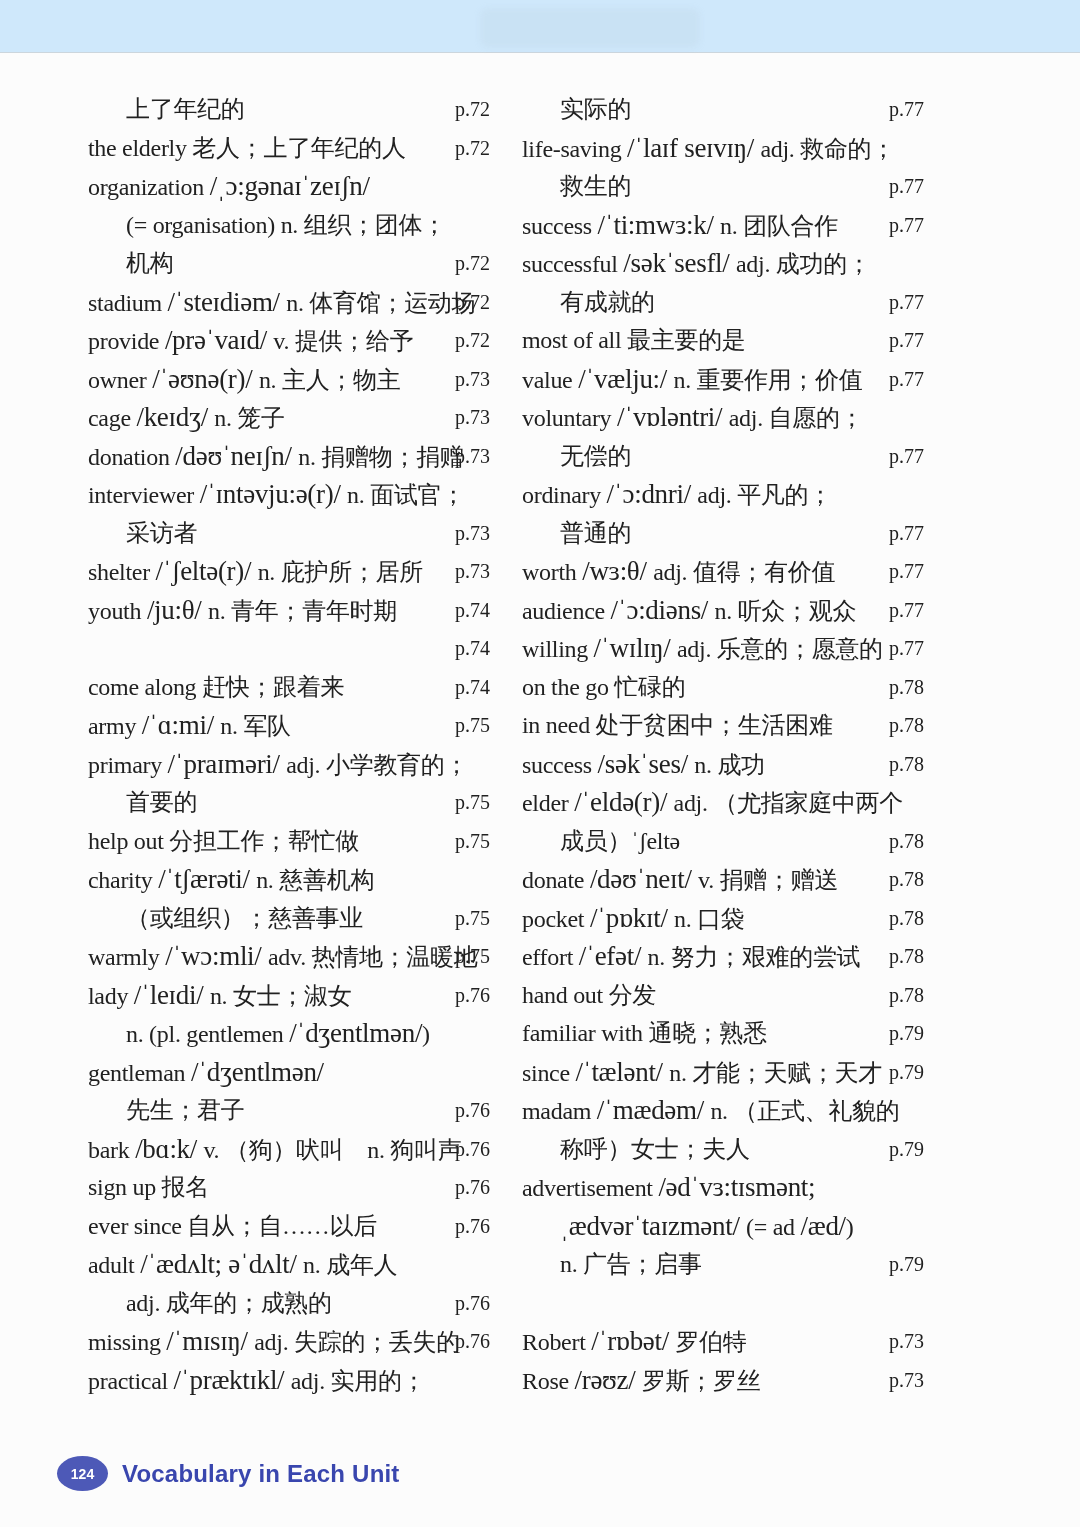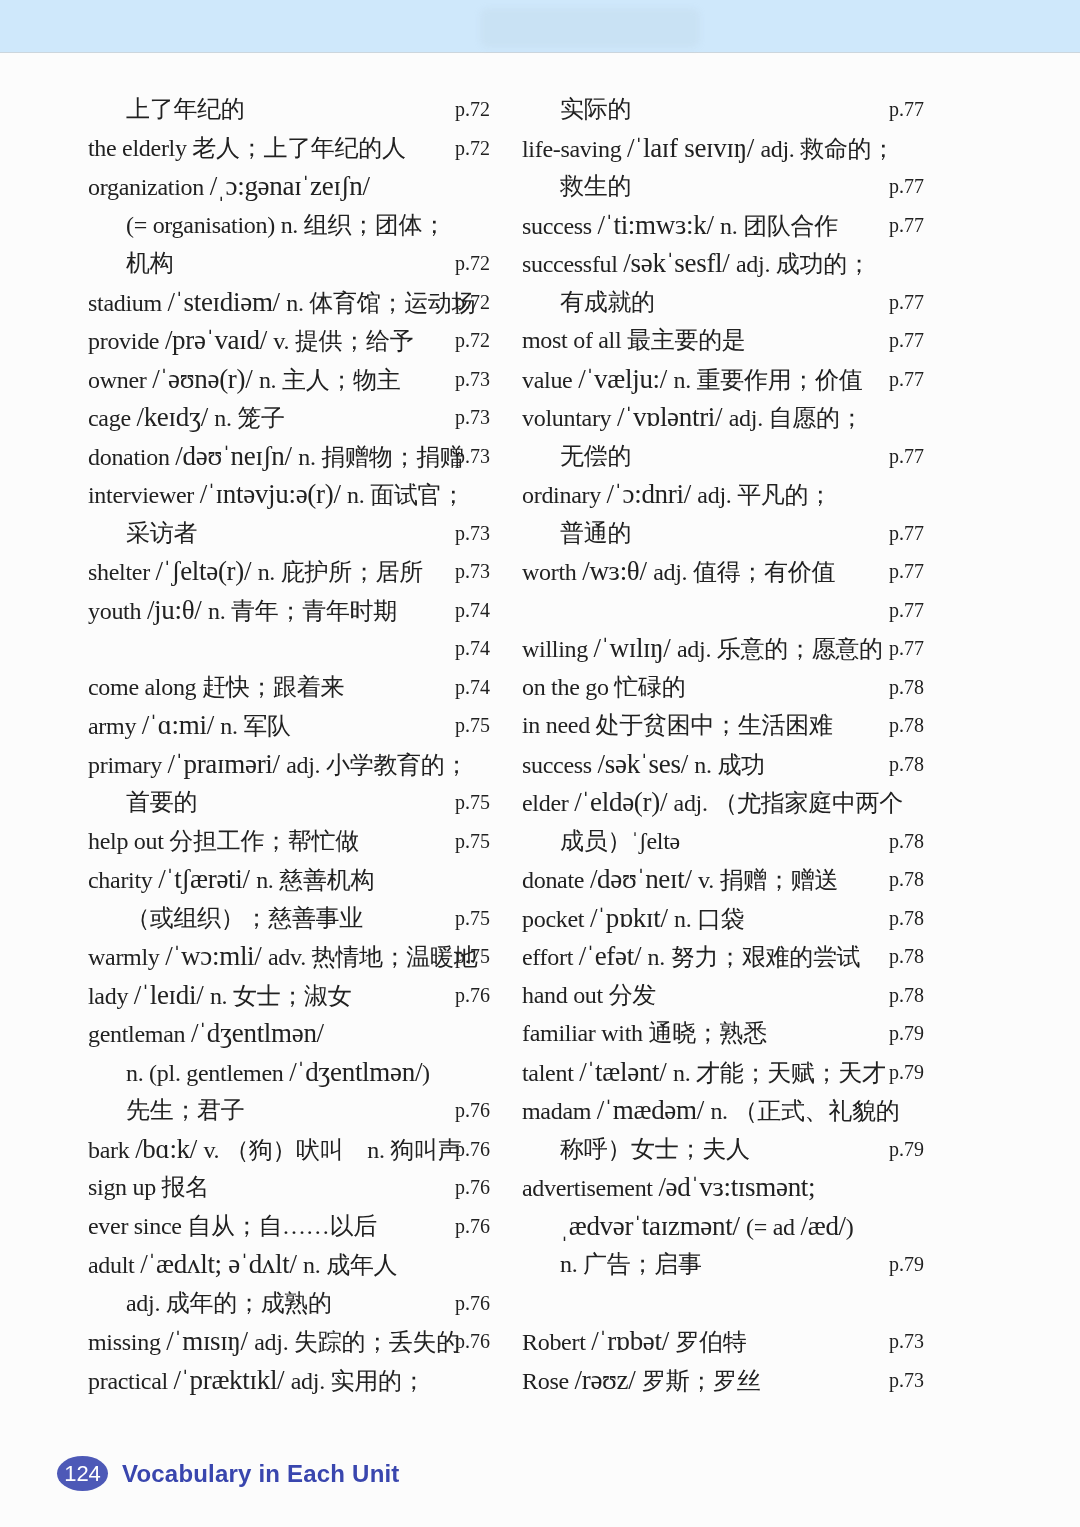--- a/index.html
+++ b/index.html
@@ -61,21 +61,21 @@
     position:absolute;top:1456px;left:57px;
     display:flex;align-items:center;
     font-family:"Liberation Sans","DejaVu Sans",sans-serif;
   }
   .badge{
     display:flex;align-items:center;justify-content:center;
     width:51px;height:35px;
     background:var(--badge);
     border-radius:50%;
     color:#ffffff;
-    font-size:22px;font-weight:normal;
+    font-size:14px;font-weight:bold;
   }
   .footer-title{
     margin-left:14px;
     font-size:24px;font-weight:bold;
     color:var(--footer-text);
     letter-spacing:0.2px;
   }
 </style>
 </head>
 <body>
@@ -103,22 +103,22 @@
       <div class="line"><span class="pnum">p.74</span></div>
       <div class="line"><span class="txt"><span class="seg-r">come along </span><span class="seg-c">赶快；跟着来</span></span><span class="pnum">p.74</span></div>
       <div class="line"><span class="txt"><span class="seg-b">army </span><span class="seg-p">/ˈɑ:mi/ </span><span class="seg-i">n. </span><span class="seg-c">军队</span></span><span class="pnum">p.75</span></div>
       <div class="line"><span class="txt"><span class="seg-b">primary </span><span class="seg-p">/ˈpraɪməri/ </span><span class="seg-i">adj. </span><span class="seg-c">小学教育的；</span></span></div>
       <div class="line indent"><span class="txt"><span class="seg-c">首要的</span></span><span class="pnum">p.75</span></div>
       <div class="line"><span class="txt"><span class="seg-r">help out </span><span class="seg-c">分担工作；帮忙做</span></span><span class="pnum">p.75</span></div>
       <div class="line"><span class="txt"><span class="seg-b">charity </span><span class="seg-p">/ˈtʃærəti/ </span><span class="seg-i">n. </span><span class="seg-c">慈善机构</span></span></div>
       <div class="line indent"><span class="txt"><span class="seg-c">（或组织）；慈善事业</span></span><span class="pnum">p.75</span></div>
       <div class="line"><span class="txt"><span class="seg-b">warmly </span><span class="seg-p">/ˈwɔ:mli/ </span><span class="seg-i">adv. </span><span class="seg-c">热情地；温暖地</span></span><span class="pnum">p.75</span></div>
       <div class="line"><span class="txt"><span class="seg-b">lady </span><span class="seg-p">/ˈleɪdi/ </span><span class="seg-i">n. </span><span class="seg-c">女士；淑女</span></span><span class="pnum">p.76</span></div>
+      <div class="line indent"><span class="txt"><span class="seg-i">n. </span><span class="seg-r">(</span><span class="seg-i">pl. </span><span class="seg-r">gentlemen </span><span class="seg-p">/ˈdʒentlmən/</span><span class="seg-r">)</span></span></div>
       <div class="line"><span class="txt"><span class="seg-b">gentleman </span><span class="seg-p">/ˈdʒentlmən/</span></span></div>
-      <div class="line indent"><span class="txt"><span class="seg-i">n. </span><span class="seg-r">(</span><span class="seg-i">pl. </span><span class="seg-r">gentlemen </span><span class="seg-p">/ˈdʒentlmən/</span><span class="seg-r">)</span></span></div>
       <div class="line indent"><span class="txt"><span class="seg-c">先生；君子</span></span><span class="pnum">p.76</span></div>
       <div class="line"><span class="txt"><span class="seg-r">bark </span><span class="seg-p">/bɑ:k/ </span><span class="seg-i">v. </span><span class="seg-c">（狗）吠叫　</span><span class="seg-i">n. </span><span class="seg-c">狗叫声</span></span><span class="pnum">p.76</span></div>
       <div class="line"><span class="txt"><span class="seg-r">sign up </span><span class="seg-c">报名</span></span><span class="pnum">p.76</span></div>
       <div class="line"><span class="txt"><span class="seg-r">ever since </span><span class="seg-c">自从；自……以后</span></span><span class="pnum">p.76</span></div>
       <div class="line"><span class="txt"><span class="seg-b">adult </span><span class="seg-p">/ˈædʌlt; əˈdʌlt/ </span><span class="seg-i">n. </span><span class="seg-c">成年人</span></span></div>
       <div class="line indent"><span class="txt"><span class="seg-i">adj. </span><span class="seg-c">成年的；成熟的</span></span><span class="pnum">p.76</span></div>
       <div class="line"><span class="txt"><span class="seg-b">missing </span><span class="seg-p">/ˈmɪsɪŋ/ </span><span class="seg-i">adj. </span><span class="seg-c">失踪的；丢失的</span></span><span class="pnum">p.76</span></div>
       <div class="line"><span class="txt"><span class="seg-b">practical </span><span class="seg-p">/ˈpræktɪkl/ </span><span class="seg-i">adj. </span><span class="seg-c">实用的；</span></span></div>
     </div>
   <div class="col col-right">
@@ -128,33 +128,33 @@
       <div class="line"><span class="txt"><span class="seg-b">success </span><span class="seg-p">/ˈti:mwɜ:k/ </span><span class="seg-i">n. </span><span class="seg-c">团队合作</span></span><span class="pnum">p.77</span></div>
       <div class="line"><span class="txt"><span class="seg-b">successful </span><span class="seg-p">/səkˈsesfl/ </span><span class="seg-i">adj. </span><span class="seg-c">成功的；</span></span></div>
       <div class="line indent"><span class="txt"><span class="seg-c">有成就的</span></span><span class="pnum">p.77</span></div>
       <div class="line"><span class="txt"><span class="seg-r">most of all </span><span class="seg-c">最主要的是</span></span><span class="pnum">p.77</span></div>
       <div class="line"><span class="txt"><span class="seg-b">value </span><span class="seg-p">/ˈvælju:/ </span><span class="seg-i">n. </span><span class="seg-c">重要作用；价值</span></span><span class="pnum">p.77</span></div>
       <div class="line"><span class="txt"><span class="seg-b">voluntary </span><span class="seg-p">/ˈvɒləntri/ </span><span class="seg-i">adj. </span><span class="seg-c">自愿的；</span></span></div>
       <div class="line indent"><span class="txt"><span class="seg-c">无偿的</span></span><span class="pnum">p.77</span></div>
       <div class="line"><span class="txt"><span class="seg-r">ordinary </span><span class="seg-p">/ˈɔ:dnri/ </span><span class="seg-i">adj. </span><span class="seg-c">平凡的；</span></span></div>
       <div class="line indent"><span class="txt"><span class="seg-c">普通的</span></span><span class="pnum">p.77</span></div>
       <div class="line"><span class="txt"><span class="seg-b">worth </span><span class="seg-p">/wɜ:θ/ </span><span class="seg-i">adj. </span><span class="seg-c">值得；有价值</span></span><span class="pnum">p.77</span></div>
-      <div class="line"><span class="pnum">p.77</span></div>
+      <div class="line"><span class="txt"><span class="seg-b">audience </span><span class="seg-p">/ˈɔ:diəns/ </span><span class="seg-i">n. </span><span class="seg-c">听众；观众</span></span><span class="pnum">p.77</span></div>
       <div class="line"><span class="txt"><span class="seg-r">willing </span><span class="seg-p">/ˈwɪlɪŋ/ </span><span class="seg-i">adj. </span><span class="seg-c">乐意的；愿意的</span></span><span class="pnum">p.77</span></div>
       <div class="line"><span class="txt"><span class="seg-r">on the go </span><span class="seg-c">忙碌的</span></span><span class="pnum">p.78</span></div>
       <div class="line"><span class="txt"><span class="seg-r">in need </span><span class="seg-c">处于贫困中；生活困难</span></span><span class="pnum">p.78</span></div>
       <div class="line"><span class="txt"><span class="seg-b">success </span><span class="seg-p">/səkˈses/ </span><span class="seg-i">n. </span><span class="seg-c">成功</span></span><span class="pnum">p.78</span></div>
       <div class="line"><span class="txt"><span class="seg-b">elder </span><span class="seg-p">/ˈeldə(r)/ </span><span class="seg-i">adj. </span><span class="seg-c">（尤指家庭中两个</span></span></div>
       <div class="line indent"><span class="txt"><span class="seg-c">成员）ˈʃeltə</span></span><span class="pnum">p.78</span></div>
       <div class="line"><span class="txt"><span class="seg-b">donate </span><span class="seg-p">/dəʊˈneɪt/ </span><span class="seg-i">v. </span><span class="seg-c">捐赠；赠送</span></span><span class="pnum">p.78</span></div>
       <div class="line"><span class="txt"><span class="seg-b">pocket </span><span class="seg-p">/ˈpɒkɪt/ </span><span class="seg-i">n. </span><span class="seg-c">口袋</span></span><span class="pnum">p.78</span></div>
       <div class="line"><span class="txt"><span class="seg-b">effort </span><span class="seg-p">/ˈefət/ </span><span class="seg-i">n. </span><span class="seg-c">努力；艰难的尝试</span></span><span class="pnum">p.78</span></div>
       <div class="line"><span class="txt"><span class="seg-r">hand out </span><span class="seg-c">分发</span></span><span class="pnum">p.78</span></div>
       <div class="line"><span class="txt"><span class="seg-r">familiar with </span><span class="seg-c">通晓；熟悉</span></span><span class="pnum">p.79</span></div>
-      <div class="line"><span class="txt"><span class="seg-b">talent </span><span class="seg-p">/ˈtælənt/ </span><span class="seg-i">n. </span><span class="seg-c">才能；天赋；天才</span></span><span class="pnum">p.79</span></div>
+      <div class="line"><span class="txt"><span class="seg-b">since </span><span class="seg-p">/ˈtælənt/ </span><span class="seg-i">n. </span><span class="seg-c">才能；天赋；天才</span></span><span class="pnum">p.79</span></div>
       <div class="line"><span class="txt"><span class="seg-b">madam </span><span class="seg-p">/ˈmædəm/ </span><span class="seg-i">n. </span><span class="seg-c">（正式、礼貌的</span></span></div>
       <div class="line indent"><span class="txt"><span class="seg-c">称呼）女士；夫人</span></span><span class="pnum">p.79</span></div>
       <div class="line"><span class="txt"><span class="seg-b">advertisement </span><span class="seg-p">/ədˈvɜ:tɪsmənt;</span></span></div>
       <div class="line indent"><span class="txt"><span class="seg-p">ˌædvərˈtaɪzmənt/ </span><span class="seg-r">(= ad </span><span class="seg-p">/æd/</span><span class="seg-r">)</span></span></div>
       <div class="line indent"><span class="txt"><span class="seg-i">n. </span><span class="seg-c">广告；启事</span></span><span class="pnum">p.79</span></div>
       <div class="line"><span class="txt"></span></div>
       <div class="line"><span class="txt"><span class="seg-r">Robert </span><span class="seg-p">/ˈrɒbət/ </span><span class="seg-c">罗伯特</span></span><span class="pnum">p.73</span></div>
       <div class="line"><span class="txt"><span class="seg-r">Rose </span><span class="seg-p">/rəʊz/ </span><span class="seg-c">罗斯；罗丝</span></span><span class="pnum">p.73</span></div>
     </div>
 </div>

